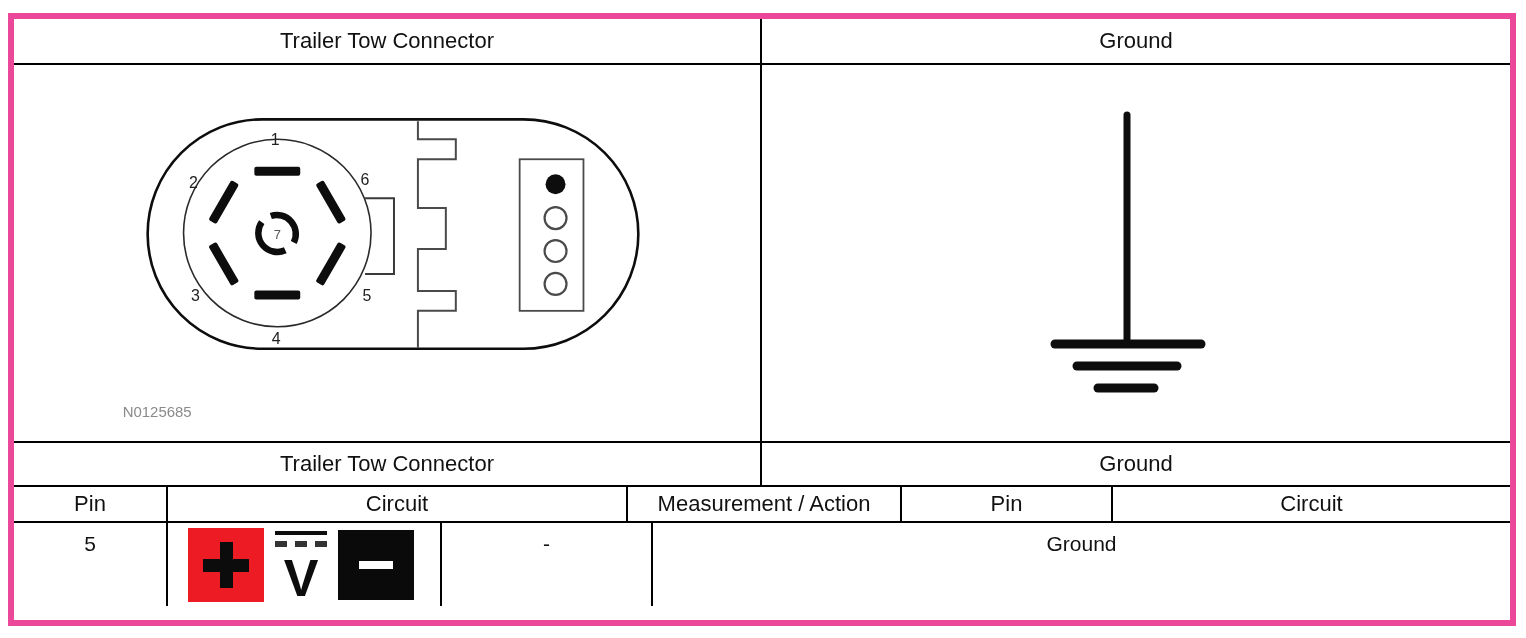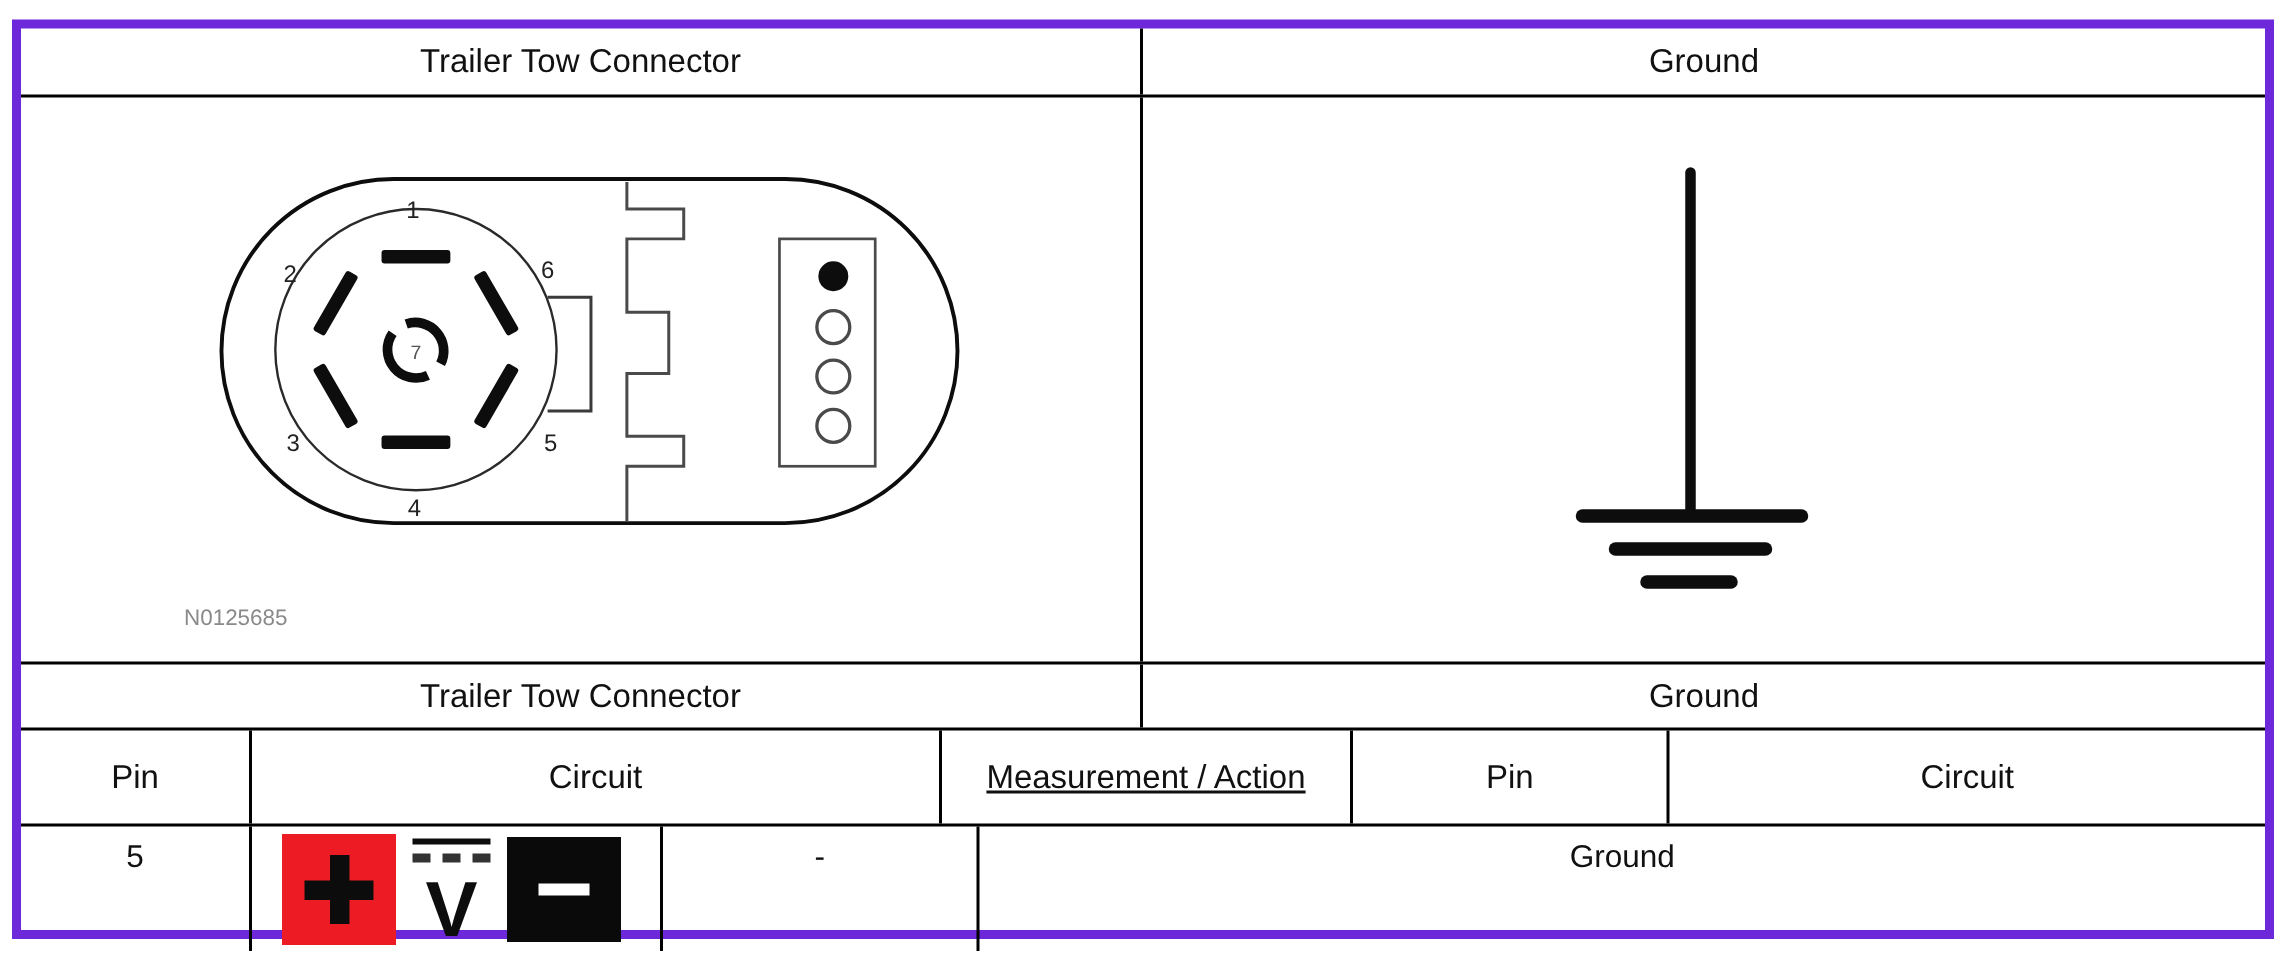--- a/index.html
+++ b/index.html
@@ -1,32 +1,32 @@
 <!DOCTYPE html>
 <html><head>
 <meta charset="utf-8">
 <style>
   html,body{margin:0;padding:0;background:#ffffff;}
   body{width:1526px;height:638px;position:relative;font-family:"Liberation Sans",sans-serif;color:#111;}
-  .frame{position:absolute;left:8px;top:13px;width:1496px;height:601px;border:6px solid #6d28d9;background:#fff;}
+  .frame{position:absolute;left:8px;top:13px;width:1496px;height:601px;border:6px solid #ec4899;background:#fff;}
   .row{display:flex;box-sizing:border-box;}
   .row + .row{border-top:2px solid #000;}
   .cell{box-sizing:border-box;display:flex;align-items:center;justify-content:center;overflow:hidden;}
   .vline{border-right:2px solid #000;}
   .r-head{height:44px;}
   .r-img{height:378px;}
   .r-sub{height:44px;}
-  .r-cols{height:64px;}
+  .r-cols{height:36px;}
   .r-data{height:85px;}
   .half-l{width:748px;}
   .half-r{flex:1;}
   .hdr{font-size:22px;}
   .c-pin{width:154px;}
   .c-circuit{width:460px;}
-  .c-meas{width:274px;text-decoration:underline;}
+  .c-meas{width:274px;}
   .c-pin2{width:211px;}
   .c-circuit2{flex:1;}
   .r-data .cell{align-items:flex-start;padding-top:9px;font-size:21px;}
   .r-data .c-meas{padding-top:5px;justify-content:flex-start;padding-left:20px;}
   .imgcell{align-items:stretch;justify-content:flex-start;}
   .icon-strip{display:flex;align-items:flex-start;gap:8px;}
   .probe-pos{width:76px;height:74px;display:flex;align-items:center;justify-content:center;}
   .probe-neg{width:76px;height:70px;margin-top:2px;display:flex;align-items:center;justify-content:center;}
   .plus{position:relative;width:46px;height:46px;}
   .plus::before{content:"";position:absolute;left:0;top:16.5px;width:46px;height:13px;background:#0c0c0c;}

